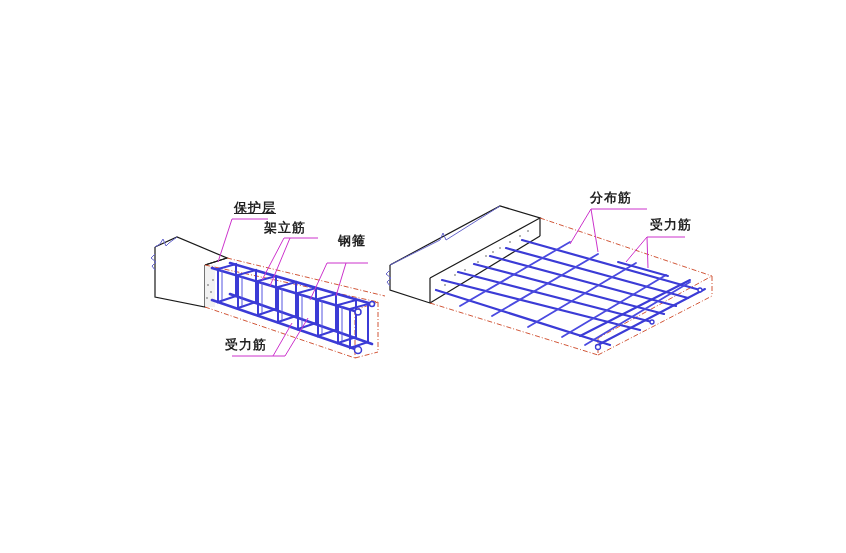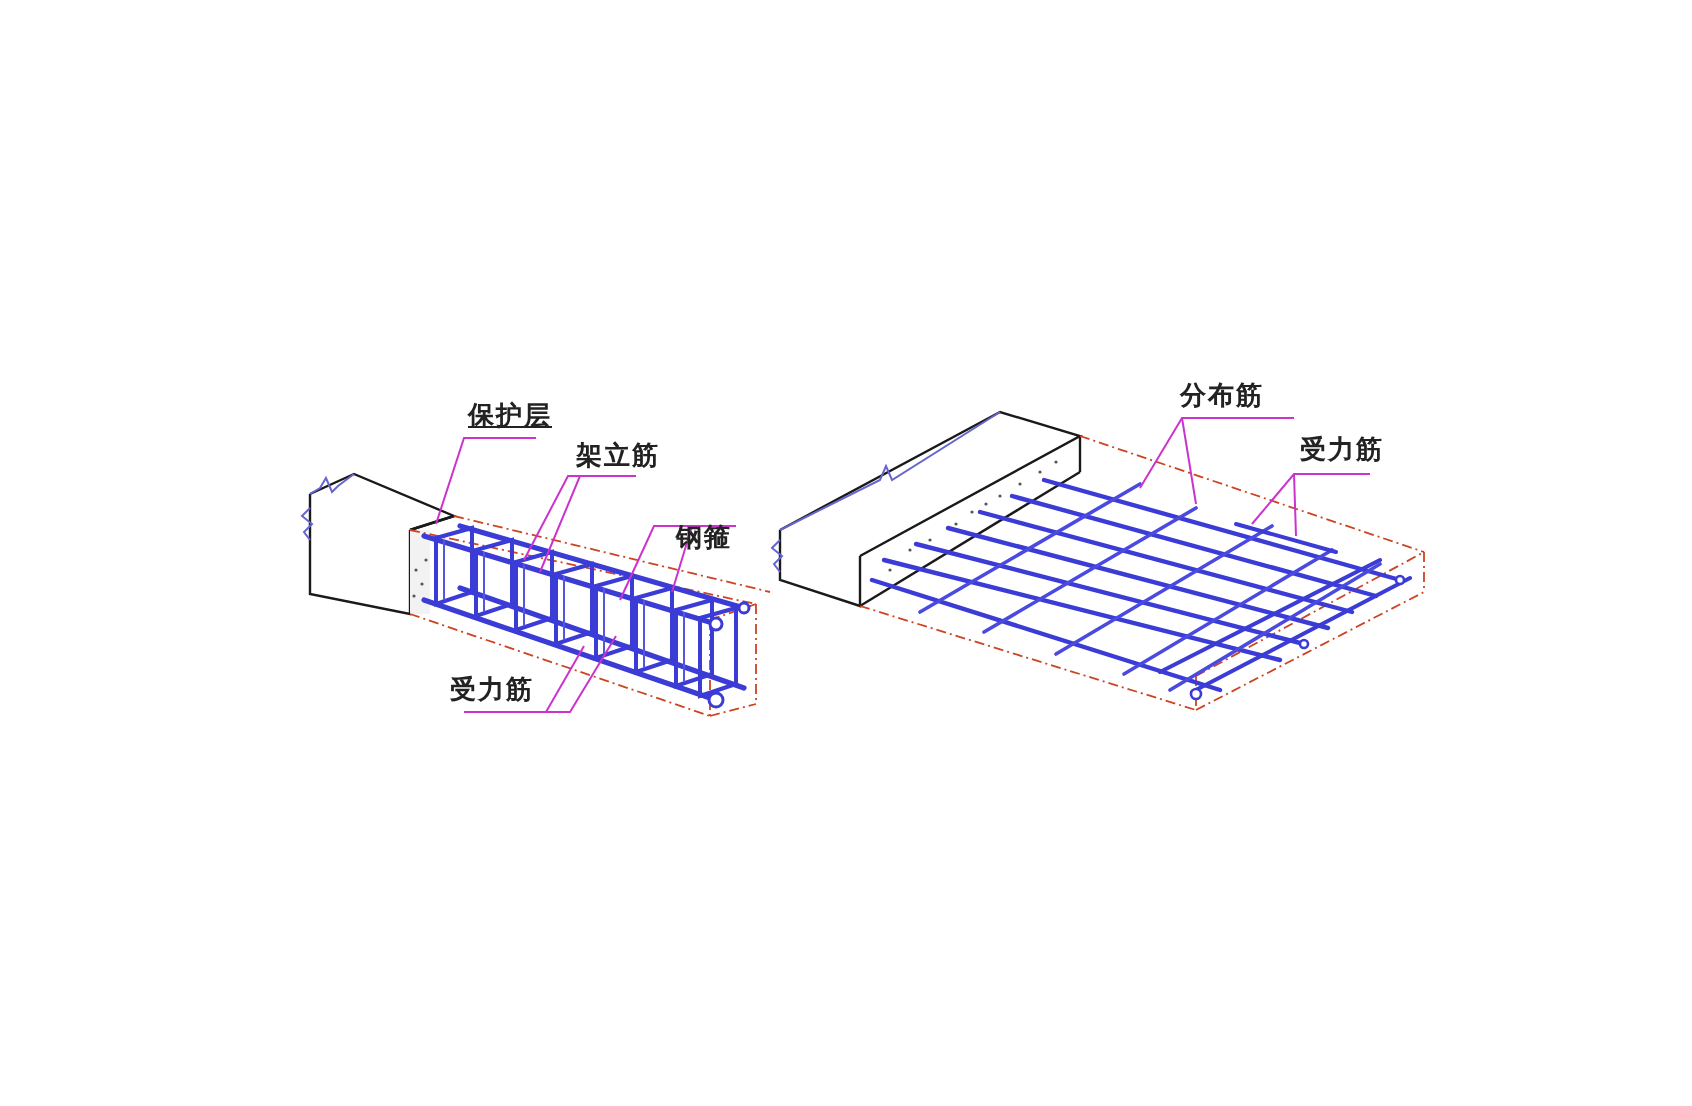--- a/index.html
+++ b/index.html
@@ -161,17 +161,17 @@
     <g fill="none" stroke="#cc33cc" stroke-width="1">
       <polyline points="647,209 591,209 570,244"></polyline>
       <line x1="591" y1="209" x2="598" y2="252"></line>
       <polyline points="685,237 647,237 626,262"></polyline>
       <line x1="647" y1="237" x2="648" y2="268"></line>
     </g>
   </g>
 </svg>
 
 <div class="label" style="left:234px; top:199px;text-decoration:underline;">保护层</div>
-<div class="label" style="left:288px; top:219px;font-family:Liberation Mono, monospace;">架立筋</div>
-<div class="label" style="left:338px; top:260px;">钢箍</div>
+<div class="label" style="left:264px; top:219px;font-family:Liberation Mono, monospace;">架立筋</div>
+<div class="label" style="left:338px; top:232px;">钢箍</div>
 <div class="label" style="left:225px; top:336px;">受力筋</div>
 <div class="label" style="left:590px; top:189px;font-family:Liberation Serif, serif;">分布筋</div>
 <div class="label" style="left:650px; top:216px;">受力筋</div>
 
 </body></html>

